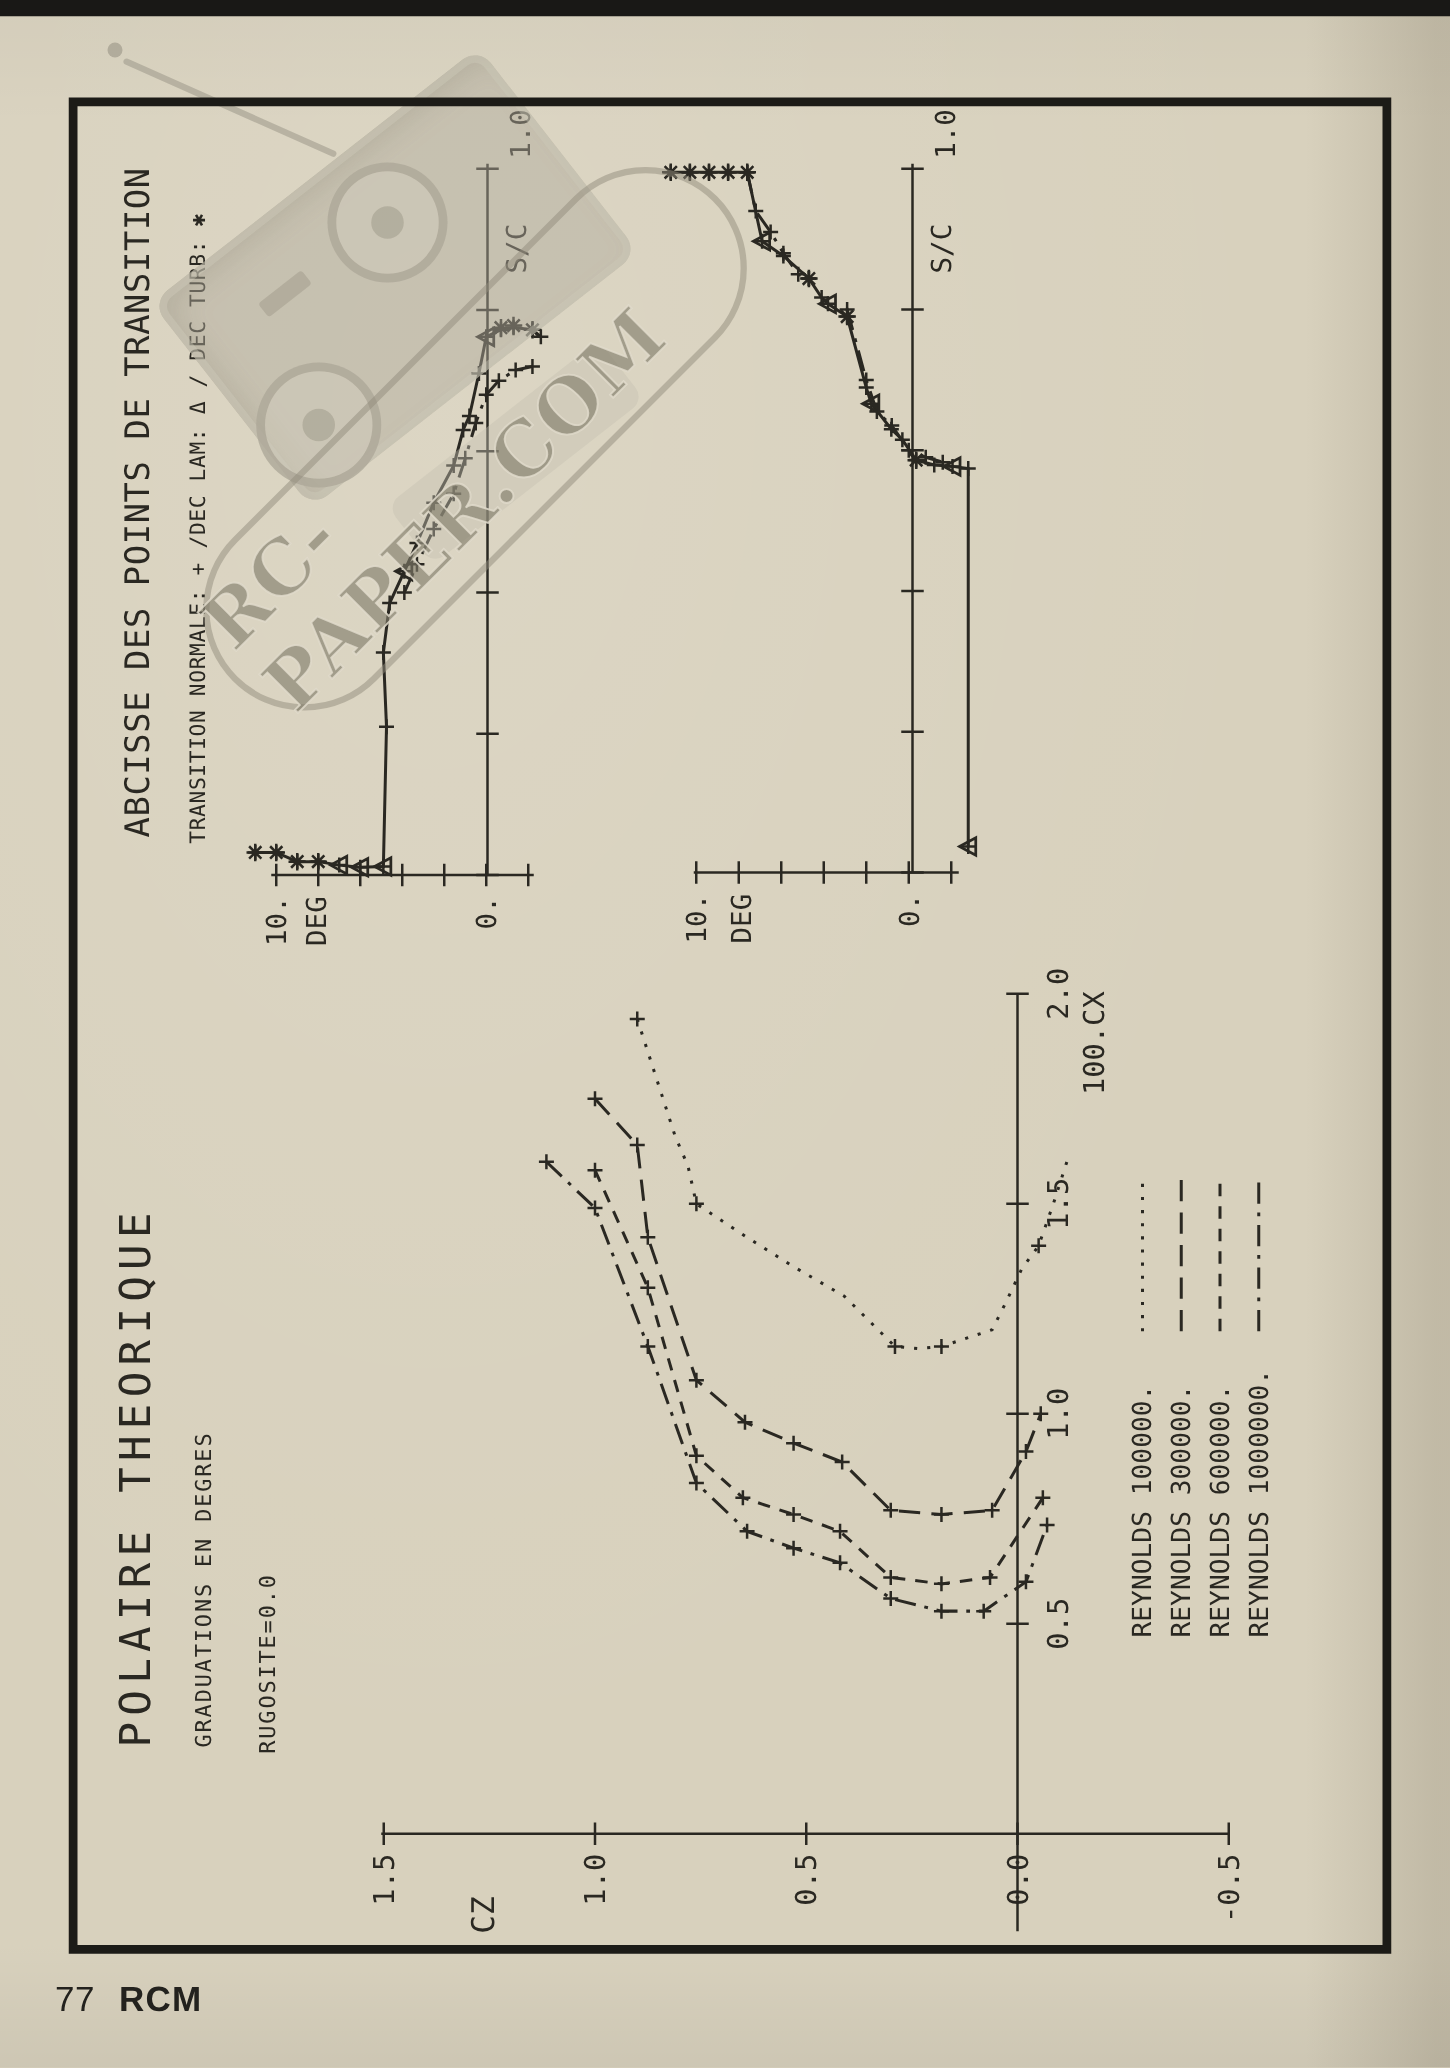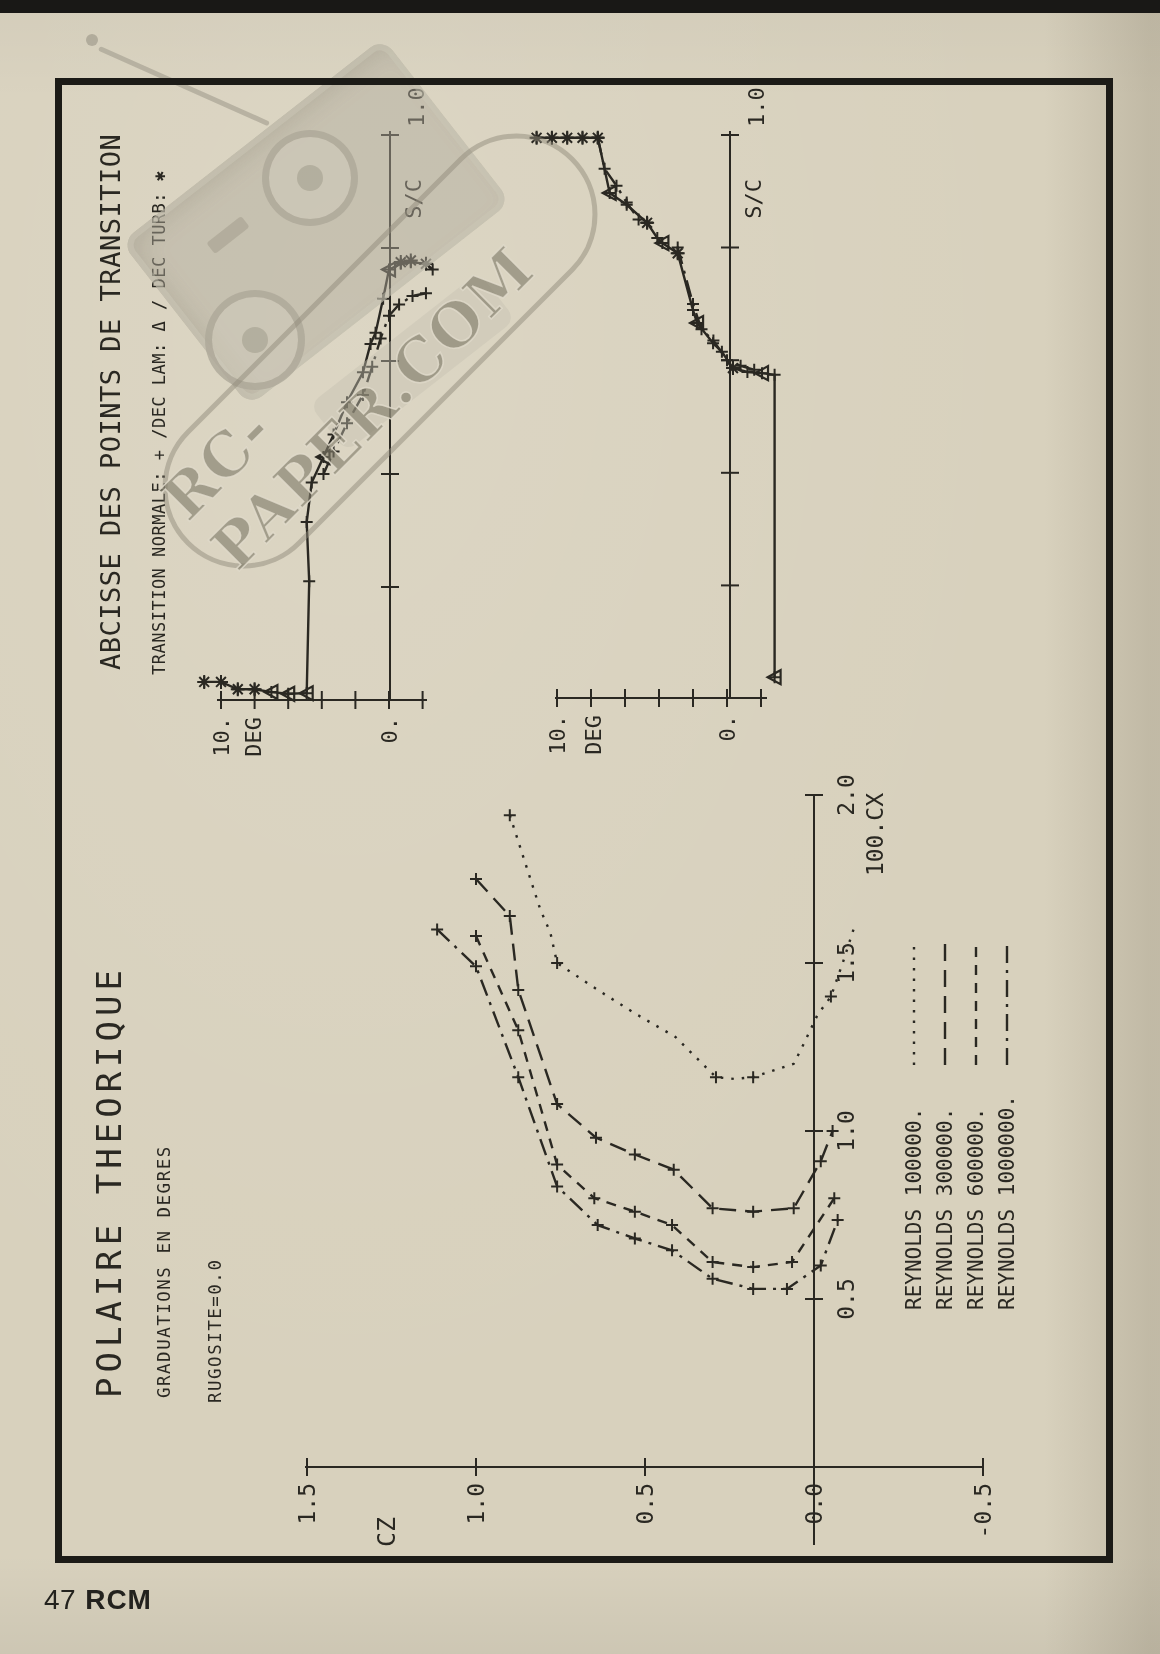--- a/index.html
+++ b/index.html
@@ -48,21 +48,21 @@
   
   .wm{position:absolute;left:60px;top:140px;width:640px;height:400px;z-index:4;pointer-events:none;}
   .wm-inner{position:absolute;left:62px;top:142px;width:516px;height:138px;transform:rotate(-45deg);}
   .wm-border{position:absolute;left:-16px;top:-12px;right:-16px;bottom:-12px;border:5px solid rgba(146,140,123,.5);border-radius:90px;}
   .wm-text{position:absolute;left:0;top:0;width:100%;height:100%;display:flex;align-items:center;justify-content:center;
     font-family:"DejaVu Serif","Liberation Serif",serif;font-weight:bold;font-size:60px;letter-spacing:1px;
     color:rgba(128,122,105,.62);-webkit-text-stroke:1.5px rgba(224,219,203,.85);}
   
   .footer{position:absolute;left:44px;top:1584px;z-index:6;font-family:"Liberation Sans",sans-serif;
     font-size:28px;color:#23221e;letter-spacing:.5px;}
-  .footer .brand{font-weight:bold;margin-left:9px;letter-spacing:1px;}
+  .footer .brand{font-weight:bold;margin-left:19px;letter-spacing:1px;}
 </style>
 </head>
 <body>
 
 <div class="page">
   <div class="topbar"></div>
 
   <div class="stage">
     <svg id="stage-svg" width="1485" height="1060" viewBox="0 0 1485 1060">
         <g>
@@ -302,15 +302,15 @@
   <div class="wm">
     <div class="wm-inner">
       <div class="wm-border"></div>
       <div class="wm-text">RC-PAPER.COM</div>
     </div>
   </div>
 
   <div class="frame"></div>
 
   <div class="footer">
-    <span>47</span><span class="brand">RCM</span>
+    <span>77</span><span class="brand">RCM</span>
   </div>
 </div>
 
 </body></html>

